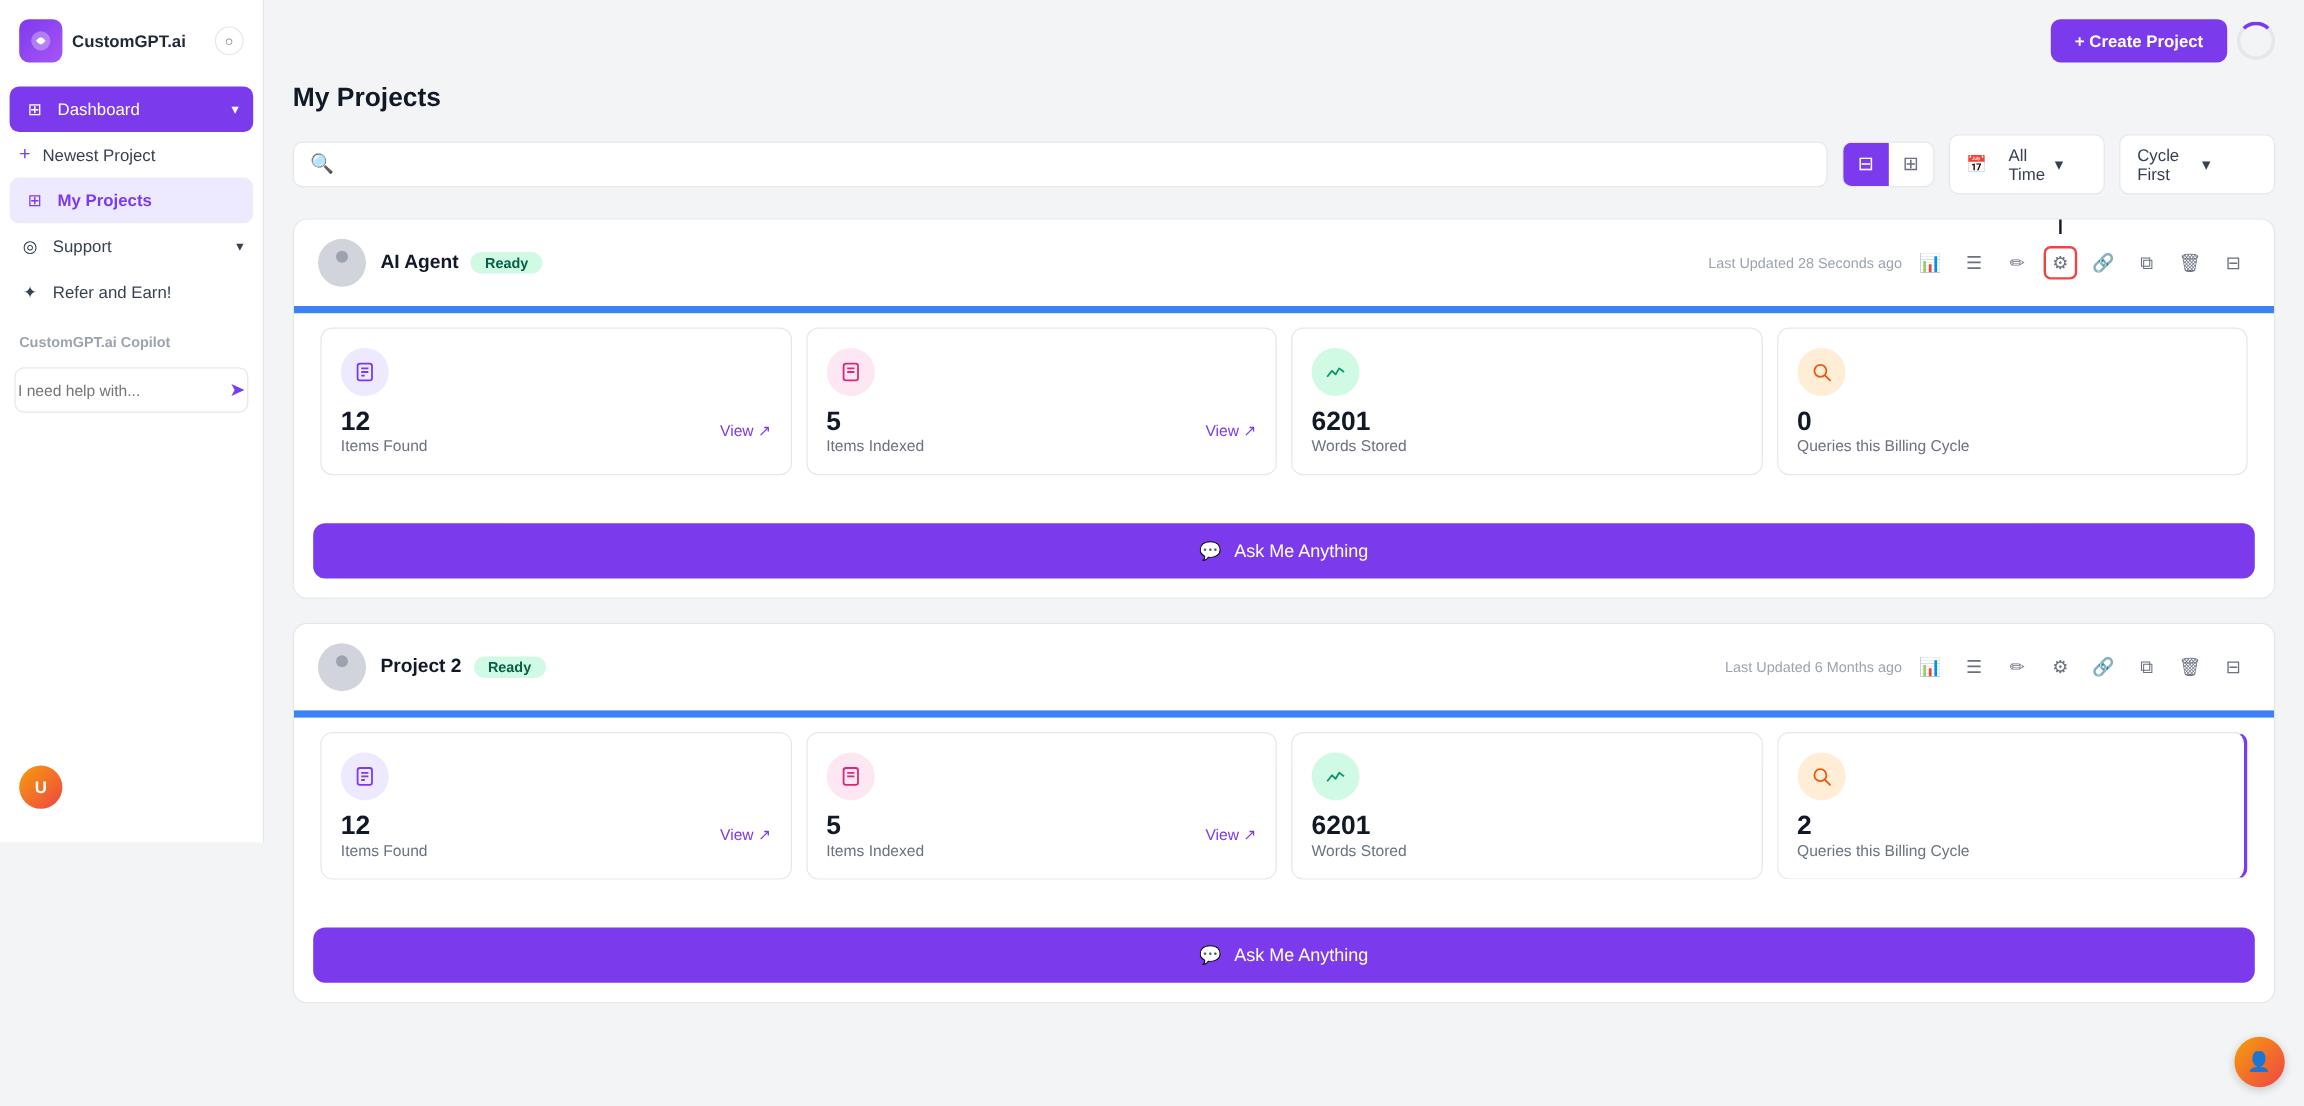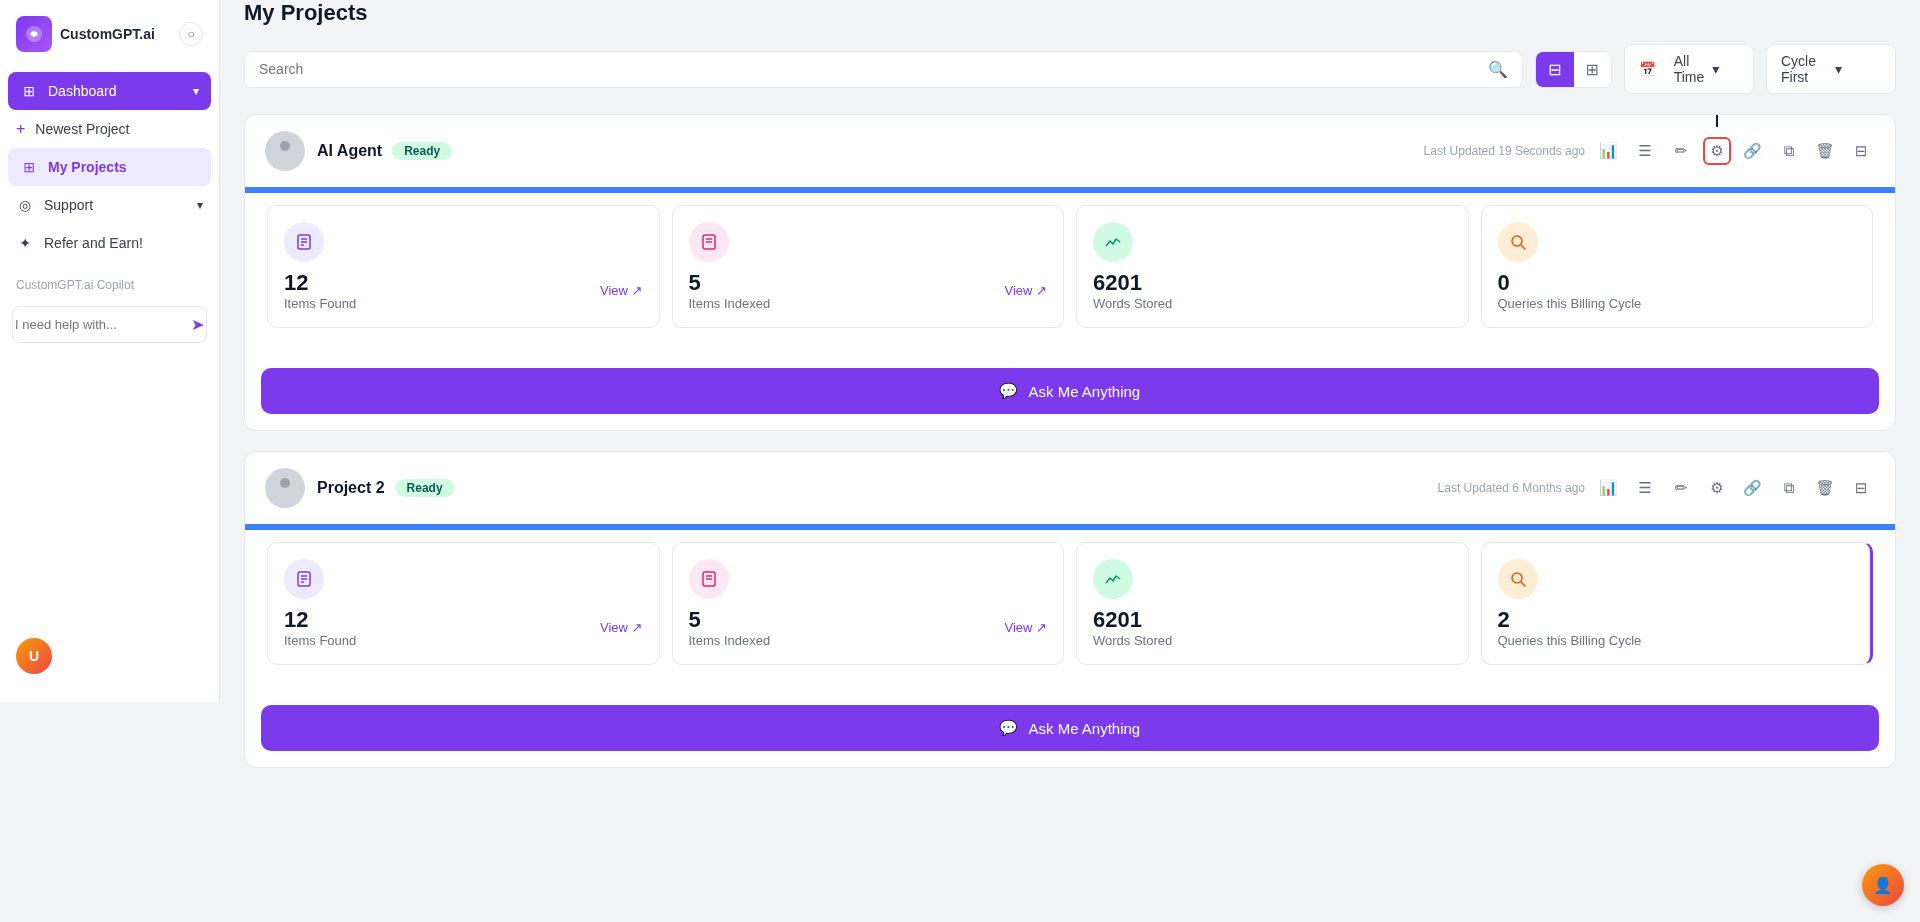--- a/index.html
+++ b/index.html
@@ -236,38 +236,41 @@
     <span class="nav-icon">◎</span>
     <span>Support</span>
     <span class="nav-chevron">▾</span>
   </div>
 
   <div class="sidebar-nav-item">
     <span class="nav-icon">✦</span>
     <span>Refer and Earn!</span>
   </div>
 
-  <div style="padding: 16px 16px 6px 16px; font-size:12px; font-weight:400; color:#9ca3af;">CustomGPT.ai Copilot</div>
+  <div style="padding: 16px 16px 6px 16px; font-size:12px; font-weight:700; color:#9ca3af;">CustomGPT.ai Copilot</div>
   <div class="copilot-input-wrapper">
     <input class="copilot-input" type="text" placeholder="I need help with..." style="">
     <span class="copilot-send-btn">➤</span>
   </div>
 
   <div style="margin-top:auto; padding:12px 16px; display:flex; align-items:center;">
     <div class="human-avatar">U</div>
   </div>
 </aside>
 
 <main class="main">
+  <div class="topbar">
+    <button class="create-project-btn">+ Create Project</button>
+    <div class="loader-circle"></div>
+  </div>
 
   <h1 class="page-title">My Projects</h1>
 
   <div class="filter-bar">
     <div class="search-wrapper">
-      <input class="search-input" type="text" placeholder="Search" style="">
       <span class="search-icon">🔍</span>
     </div>
     <div class="view-toggle">
       <button class="view-btn active">⊟</button>
       <button class="view-btn">⊞</button>
     </div>
     <div class="filter-dropdown">
       <span>📅</span>
       <span>All Time</span>
       <span>▾</span>
@@ -283,21 +286,21 @@
       <div class="project-avatar">
         <svg width="30" height="30" viewBox="0 0 30 30">
           <circle cx="15" cy="12" r="8" fill="#d1d5db"></circle>
           <circle cx="15" cy="10" r="5" fill="#9ca3af"></circle>
           <path d="M5 28 Q15 20 25 28" fill="#d1d5db"></path>
         </svg>
       </div>
       <span class="project-name">AI Agent</span>
       <span class="ready-badge">Ready</span>
       <div class="project-meta">
-        <span>Last Updated 19 Seconds ago</span>
+        <span>Last Updated 28 Seconds ago</span>
         <div class="project-actions">
           <div class="action-icon">📊</div>
           <div class="action-icon">☰</div>
           <div class="action-icon">✏</div>
           <div class="action-icon highlighted" style="position:relative;">⚙
             <div style="position:absolute; top:-38px; left:50%; transform:translateX(-50%); display:flex; flex-direction:column; align-items:center; pointer-events:none;">
               <div style="width:2px; height:26px; background:#111827;"></div>
 
             </div>
           </div>

